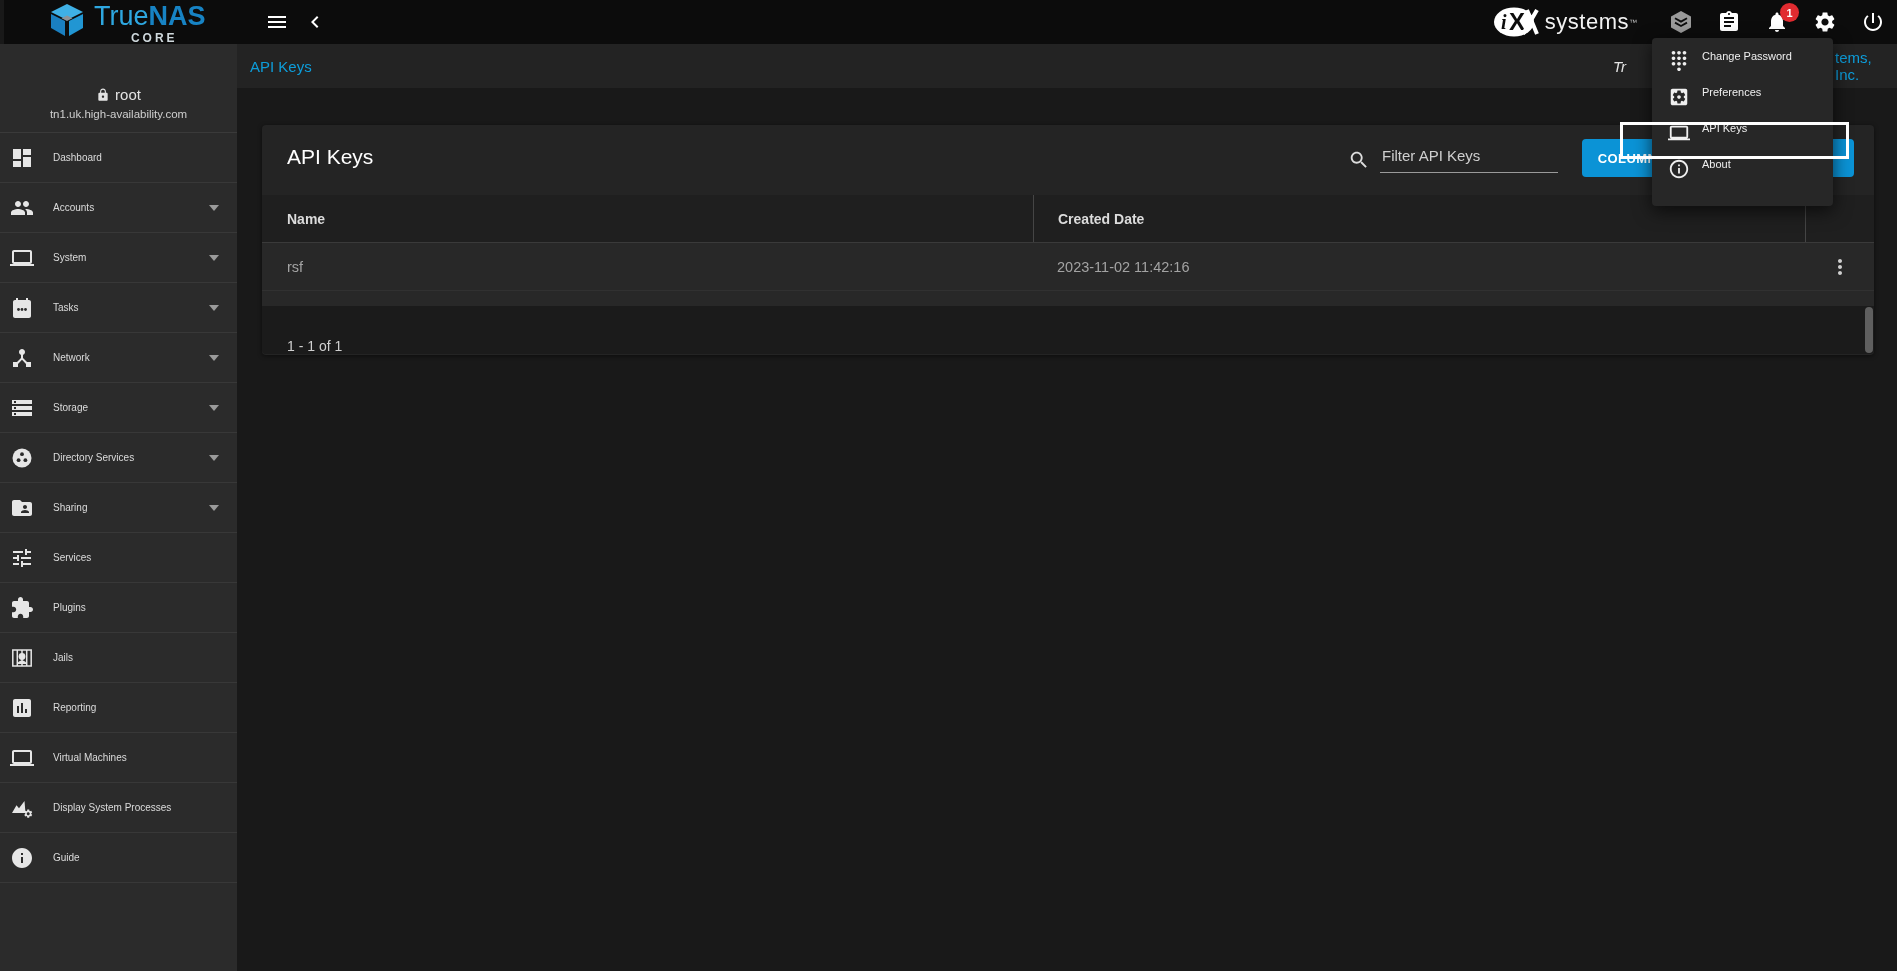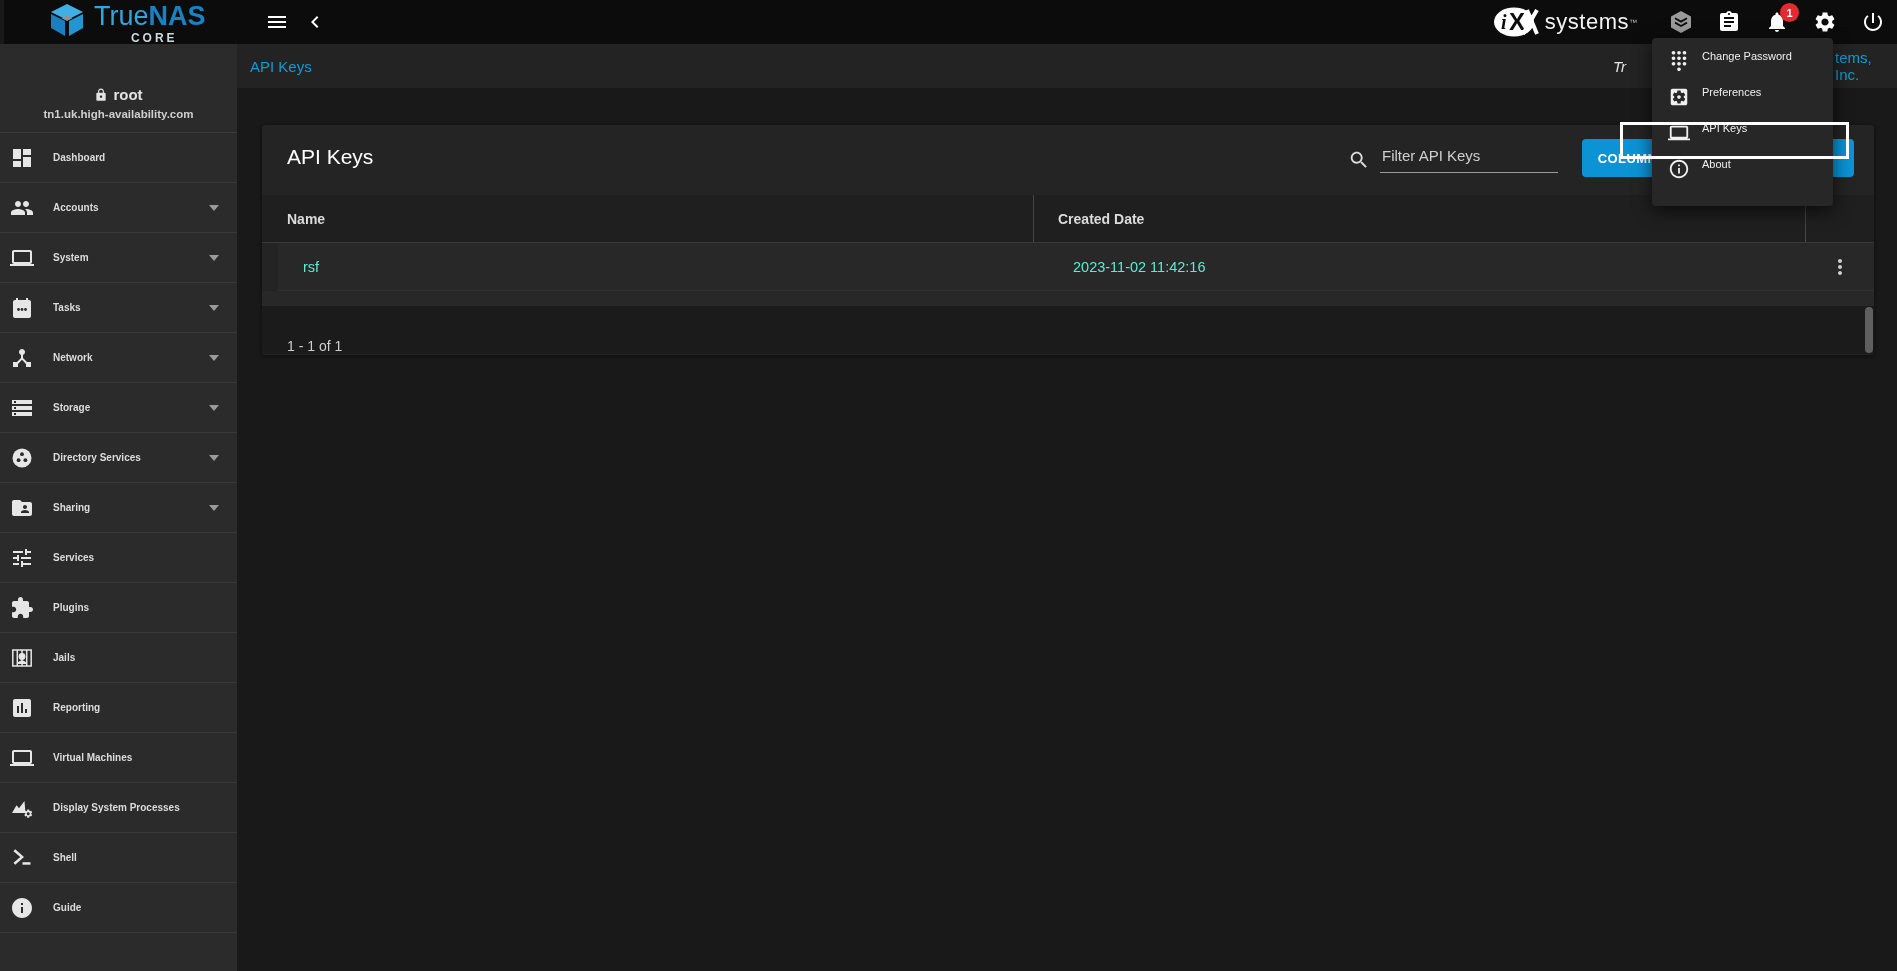--- a/index.html
+++ b/index.html
@@ -25,21 +25,21 @@
   .ix-text { color:#f2f2f2; font-size:22px; letter-spacing:0.5px; margin-left:2px; font-weight:400; }
   .ix-tm { color:#bdbdbd; font-size:8px; vertical-align:top; }
   .tb-ic { width:24px; height:24px; cursor:pointer; position:relative; }
   .badge {
     position:absolute; top:-7px; right:-10px; min-width:19px; height:19px; border-radius:50%;
     background:#e12b30; color:#fff; font-size:11px; font-weight:700;
     display:flex; align-items:center; justify-content:center;
   }
 
   
-  .sidebar { position:absolute; left:0; top:44px; width:237px; bottom:0; background:#2b2b2b; z-index:5;font-weight:bold; }
+  .sidebar { position:absolute; left:0; top:44px; width:237px; bottom:0; background:#2b2b2b; z-index:5; }
   .user-block { height:89px; display:flex; flex-direction:column; align-items:center; justify-content:flex-end;
                 padding-bottom:12px; border-bottom:1px solid #3a3a3a; }
   .user-name { display:flex; align-items:center; gap:5px; font-size:15px; color:#e3e3e3; }
   .user-host { margin-top:5px; font-size:11.5px; color:#cfcfcf; }
   .nav-item { height:50px; display:flex; align-items:center; padding-left:10px; border-bottom:1px solid #383838; cursor:pointer; }
   .nav-ic { width:24px; height:24px; flex:0 0 24px; }
   .nav-label { margin-left:19px; font-size:10px; color:#dcdcdc; white-space:nowrap; }
   .caret { margin-left:auto; margin-right:18px; width:0; height:0;
            border-left:5px solid transparent; border-right:5px solid transparent; border-top:6px solid #9a9a9a; }
 
@@ -63,21 +63,21 @@
                   padding:2px 2px 8px 2px; font-family:"Liberation Sans", sans-serif; }
   .filter-input::placeholder { color:#cfcfcf; opacity:1; }
   .btn { position:absolute; top:14px; height:38px; background:#0b93d6; color:#fff; border:none; border-radius:4px;
          font-weight:700; font-size:13px; letter-spacing:.4px; cursor:pointer; font-family:"Liberation Sans", sans-serif; }
   .btn-columns { left:1320px; width:100px; }
   .btn-add { left:1500px; width:92px; }
 
   .thead { height:48px; background:#1f1f1f; display:flex; align-items:stretch; border-bottom:1px solid #3a3a3a;
            font-weight:700; font-size:14px; color:#dcdcdc; }
   .trow  { height:48px; background:#282828; display:flex; align-items:stretch; border-bottom:1px solid #313131;
-           font-size:14.5px; color:#5eead4;margin-left:16px; }
+           font-size:14.5px; color:#a3a3a3; }
   .cell { display:flex; align-items:center; }
   .c-name { width:771px; padding-left:25px; }
   .c-date { flex:1; padding-left:24px; }
   .thead .c-date { border-left:1px solid #454545; }
   .c-actions { width:69px; justify-content:center; }
   .thead .c-actions { border-left:1px solid #454545; }
   .kebab { width:24px; height:24px; cursor:pointer; }
   .row-filler { height:15px; background:#282828; }
   .paginator { height:48px; background:#1b1b1b; display:flex; align-items:flex-end; padding-left:25px;
                font-size:14px; color:#cfcfcf; border-radius:0 0 4px 4px; }
@@ -304,29 +304,20 @@
           <g transform="translate(13.2,12.6) scale(0.42)">
             <path d="M19.14 12.94c.04-.3.06-.61.06-.94 0-.32-.02-.64-.07-.94l2.03-1.58c.18-.14.23-.41.12-.61l-1.92-3.32c-.12-.22-.37-.29-.59-.22l-2.39.96c-.5-.38-1.03-.7-1.62-.94l-.36-2.54c-.04-.24-.24-.41-.48-.41h-3.84c-.24 0-.43.17-.47.41l-.36 2.54c-.59.24-1.13.57-1.62.94l-2.39-.96c-.22-.08-.47 0-.59.22L2.74 8.87c-.12.21-.08.47.12.61l2.03 1.58c-.05.3-.09.63-.09.94s.02.64.07.94l-2.03 1.58c-.18.14-.23.41-.12.61l1.92 3.32c.12.22.37.29.59.22l2.39-.96c.5.38 1.03.7 1.62.94l.36 2.54c.05.24.24.41.48.41h3.84c.24 0 .44-.17.47-.41l.36-2.54c.59-.24 1.13-.56 1.62-.94l2.39.96c.22.08.47 0 .59-.22l1.92-3.32c.12-.22.07-.47-.12-.61l-2.01-1.58zM12 15.6c-1.98 0-3.6-1.62-3.6-3.6s1.62-3.6 3.6-3.6 3.6 1.62 3.6 3.6-1.62 3.6-3.6 3.6z"></path>
           </g>
         </svg>
       </span>
     <span class="nav-label">Display System Processes</span>
   </div>
   <div class="nav-item">
     <span class="nav-ic">
         <svg viewBox="0 0 24 24" fill="#e6e6e6">
-          <path d="M3.5 5.2L10.3 11l-6.8 5.8 1.7 2L14 11 5.2 3.2z"></path>
-          <rect x="12.5" y="16.2" width="8" height="2.5"></rect>
-        </svg>
-      </span>
-    <span class="nav-label">Shell</span>
-  </div>
-  <div class="nav-item">
-    <span class="nav-ic">
-        <svg viewBox="0 0 24 24" fill="#e6e6e6">
           <path d="M12 2C6.48 2 2 6.48 2 12s4.48 10 10 10 10-4.48 10-10S17.52 2 12 2zm1 15h-2v-6h2v6zm0-8h-2V7h2v2z"></path>
         </svg>
       </span>
     <span class="nav-label">Guide</span>
   </div>
 </aside>
 
 <div class="crumbbar">
   <span class="crumb">API Keys</span>
   <span class="frag frag-left">Tr</span>

